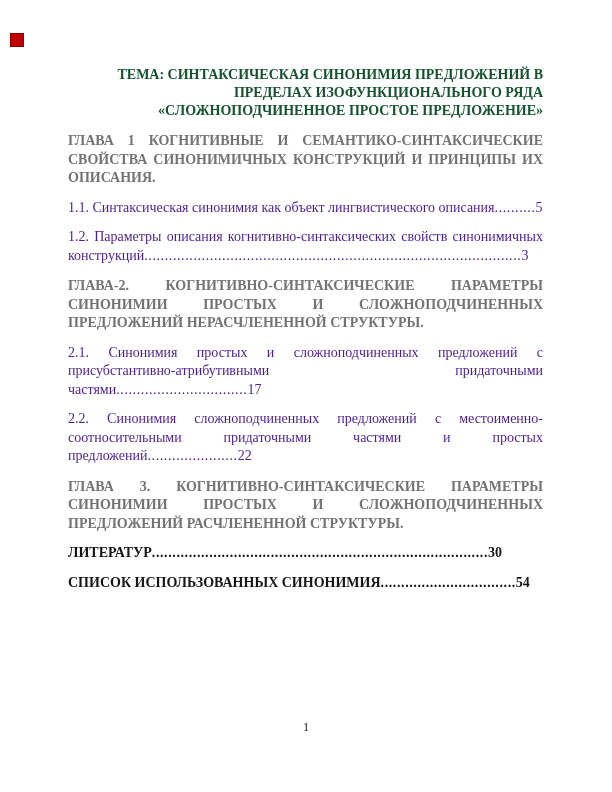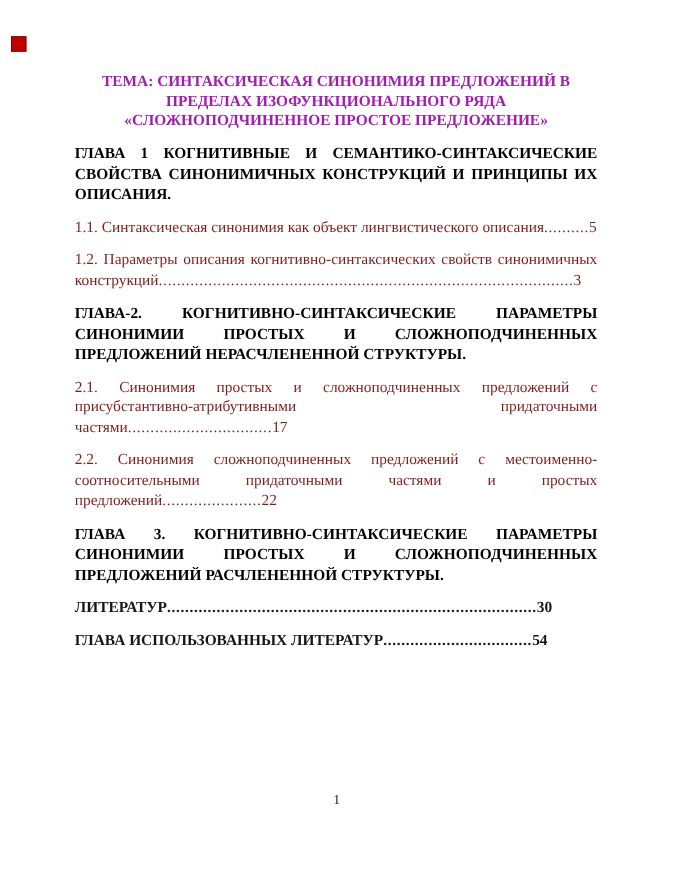--- a/index.html
+++ b/index.html
@@ -27,36 +27,36 @@
     position: absolute;
     left: 68px; top: 66px;
     width: 475px;
     font-size: 14px;
     color: #303030;
   }
   .title {
     margin: 0;
     font-size: 14px;
     font-weight: bold;
-    color: #a21caf;
-    text-align: center;
+    color: #14532d;
+    text-align: right;
     line-height: 18px;
   }
   p.toc-heading {
     margin: 12px 0 0;
     font-weight: bold;
-    color: #000000;
+    color: #737373;
     text-align: justify;
     line-height: 18.5px;
   }
   p.toc-entry {
     margin: 11px 0 0;
     text-align: justify;
     line-height: 18.5px;
-    color: #7f1d1d;
+    color: #4c1d95;
   }
   p.toc-entry.bold {
     font-weight: bold;
     color: #161616;
   }
   .leader { letter-spacing: 0.6px; }
   .leader-tight { letter-spacing: -0.5px; }
   .footer-page-number {
     position: absolute;
     left: 0; right: 0; top: 720px;
@@ -88,19 +88,19 @@
     <p class="toc-entry"><span>2.1. Синонимия простых и сложноподчиненных предложений с присубстантивно-атрибутивными придаточными частями</span><span class="leader">................................</span><span>17</span></p>
 
     <p class="toc-entry"><span>2.2. Синонимия сложноподчиненных предложений с местоименно-соотносительными придаточными частями и простых предложений</span><span class="leader">......................</span><span>22</span></p>
 
     <p class="toc-heading">ГЛАВА 3. КОГНИТИВНО-СИНТАКСИЧЕСКИЕ ПАРАМЕТРЫ СИНОНИМИИ ПРОСТЫХ И СЛОЖНОПОДЧИНЕННЫХ ПРЕДЛОЖЕНИЙ РАСЧЛЕНЕННОЙ СТРУКТУРЫ.</p>
 
 
 
     <p class="toc-entry bold"><span>ЛИТЕРАТУР</span><span class="leader">..................................................................................</span><span>30</span></p>
 
-    <p class="toc-entry bold"><span>ГЛАВА ИСПОЛЬЗОВАННЫХ ЛИТЕРАТУР</span><span class="leader">.................................</span><span>54</span></p>
+    <p class="toc-entry bold"><span>СПИСОК ИСПОЛЬЗОВАННЫХ СИНОНИМИЯ</span><span class="leader">.................................</span><span>54</span></p>
 
   </div>
 
   <div class="footer-page-number">1</div>
 
 </div>
 
 </body></html>

